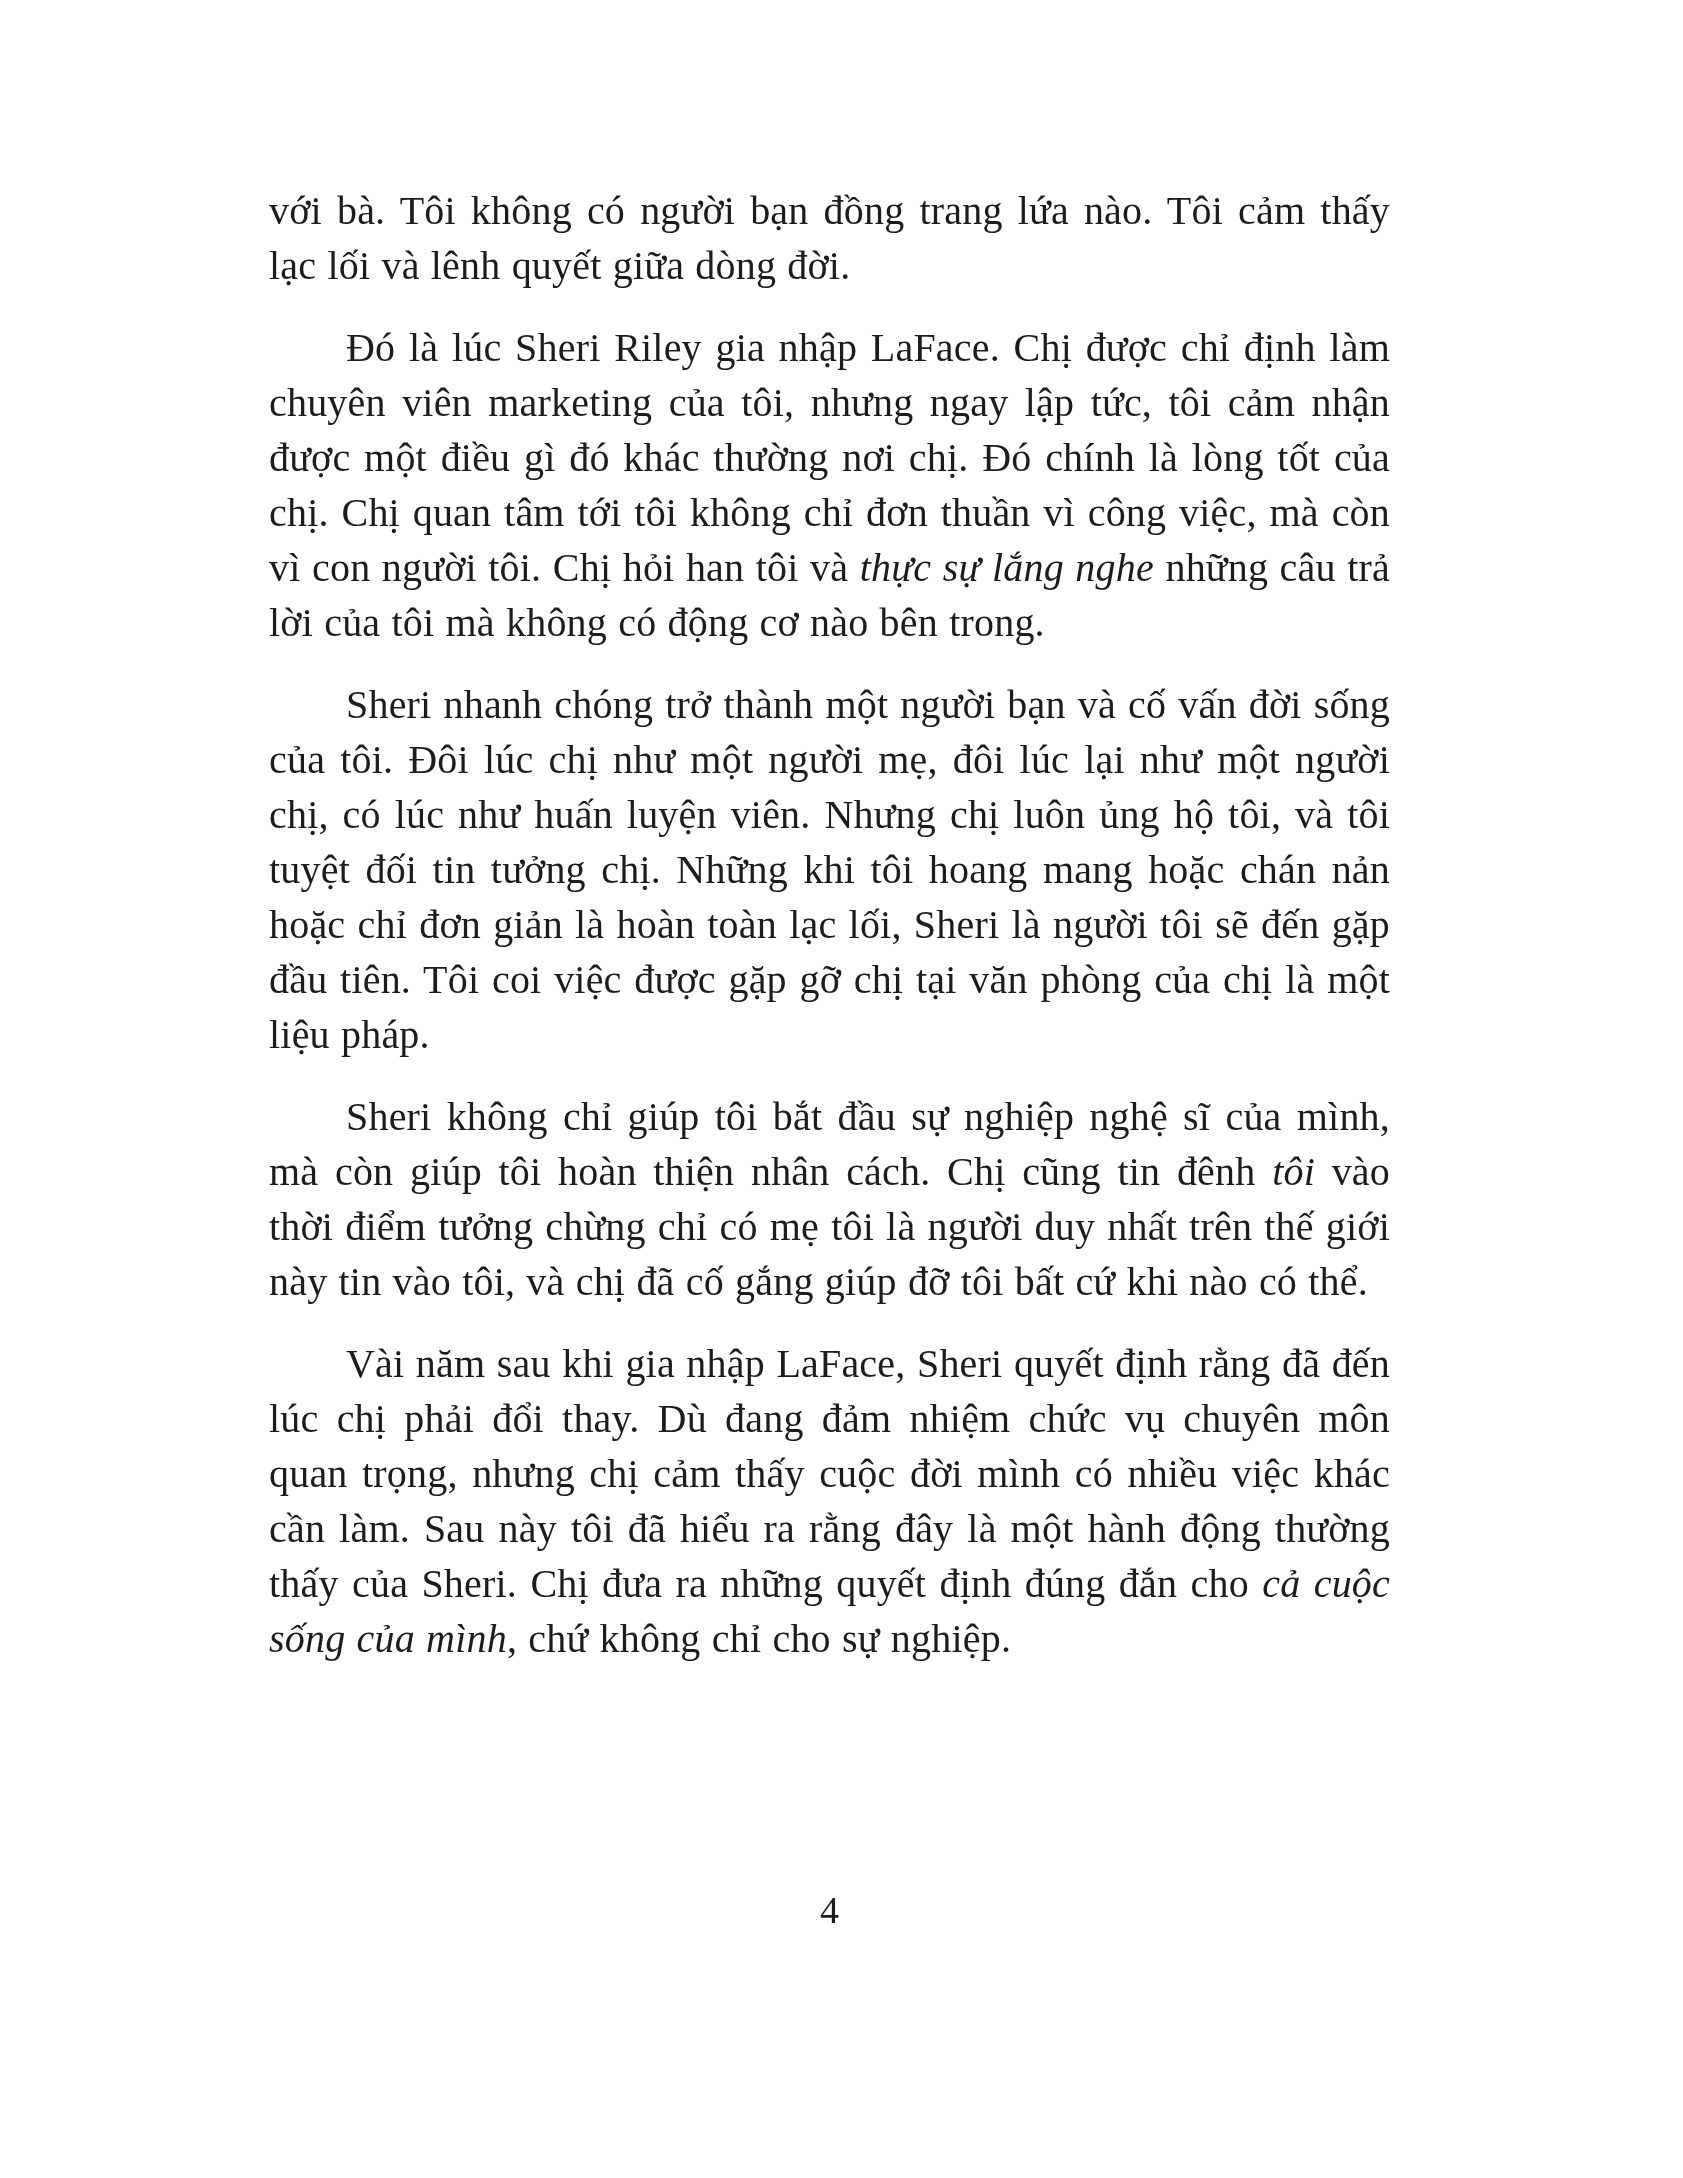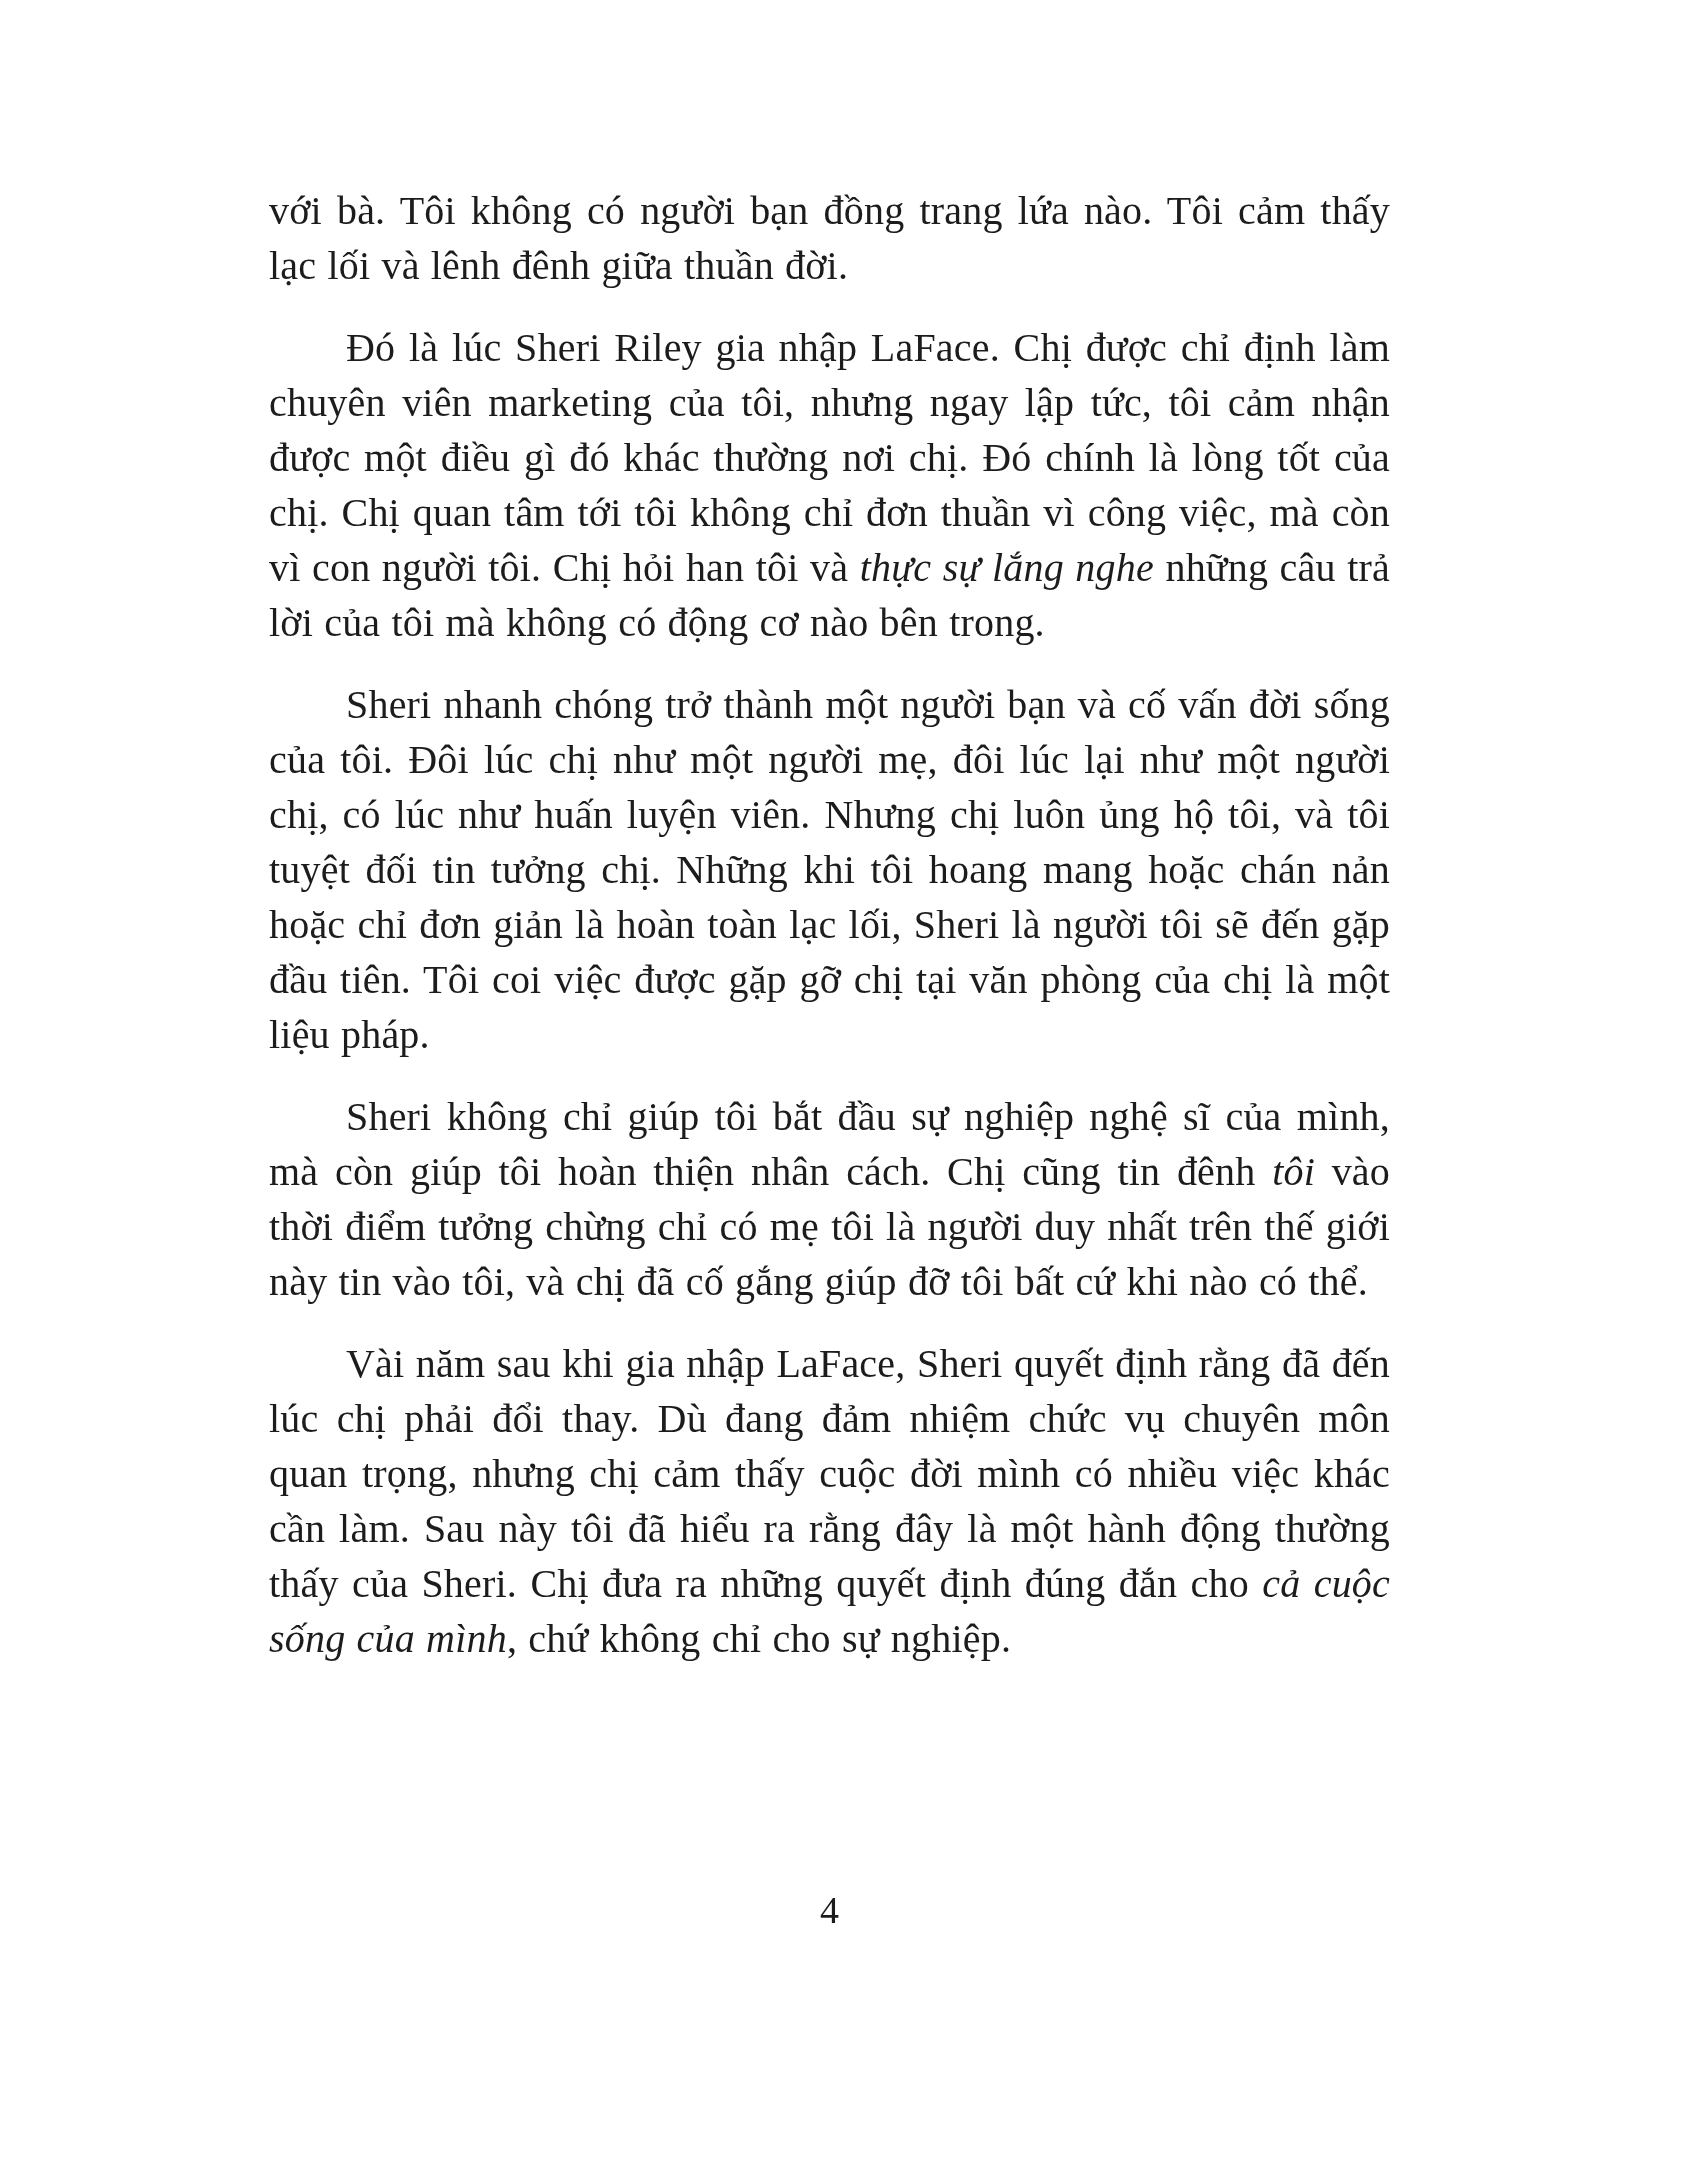--- a/index.html
+++ b/index.html
@@ -50,21 +50,21 @@
     font-size: 38px;
     line-height: 48px;
     color: #1c1c1c;
   }
 </style>
 </head>
 <body>
 
 <div class="page">
   <div class="text-block" id="page-body">
-      <p class="para"><span class="run-normal">với bà. Tôi không có người bạn đồng trang lứa nào. Tôi cảm thấy lạc lối và lênh đênh giữa thuần đời.</span></p>
+      <p class="para"><span class="run-normal">với bà. Tôi không có người bạn đồng trang lứa nào. Tôi cảm thấy lạc lối và lênh quyết giữa dòng đời.</span></p>
       <p class="para indent"><span class="run-normal">Đó là lúc Sheri Riley gia nhập LaFace. Chị được chỉ định làm chuyên viên marketing của tôi, nhưng ngay lập tức, tôi cảm nhận được một điều gì đó khác thường nơi chị. Đó chính là lòng tốt của chị. Chị quan tâm tới tôi không chỉ đơn thuần vì công việc, mà còn vì con người tôi. Chị hỏi han tôi và </span><em class="run-italic">thực sự lắng nghe</em><span class="run-normal"> những câu trả lời của tôi mà không có động cơ nào bên trong.</span></p>
       <p class="para indent"><span class="run-normal">Sheri nhanh chóng trở thành một người bạn và cố vấn đời sống của tôi. Đôi lúc chị như một người mẹ, đôi lúc lại như một người chị, có lúc như huấn luyện viên. Nhưng chị luôn ủng hộ tôi, và tôi tuyệt đối tin tưởng chị. Những khi tôi hoang mang hoặc chán nản hoặc chỉ đơn giản là hoàn toàn lạc lối, Sheri là người tôi sẽ đến gặp đầu tiên. Tôi coi việc được gặp gỡ chị tại văn phòng của chị là một liệu pháp.</span></p>
       <p class="para indent"><span class="run-normal">Sheri không chỉ giúp tôi bắt đầu sự nghiệp nghệ sĩ của mình, mà còn giúp tôi hoàn thiện nhân cách. Chị cũng tin đênh </span><em class="run-italic">tôi</em><span class="run-normal"> vào thời điểm tưởng chừng chỉ có mẹ tôi là người duy nhất trên thế giới này tin vào tôi, và chị đã cố gắng giúp đỡ tôi bất cứ khi nào có thể.</span></p>
       <p class="para indent"><span class="run-normal">Vài năm sau khi gia nhập LaFace, Sheri quyết định rằng đã đến lúc chị phải đổi thay. Dù đang đảm nhiệm chức vụ chuyên môn quan trọng, nhưng chị cảm thấy cuộc đời mình có nhiều việc khác cần làm. Sau này tôi đã hiểu ra rằng đây là một hành động thường thấy của Sheri. Chị đưa ra những quyết định đúng đắn cho </span><em class="run-italic">cả cuộc sống của mình</em><span class="run-normal">, chứ không chỉ cho sự nghiệp.</span></p>
     </div>
   <div class="page-number">4</div>
 </div>
 
 
 </body></html>

